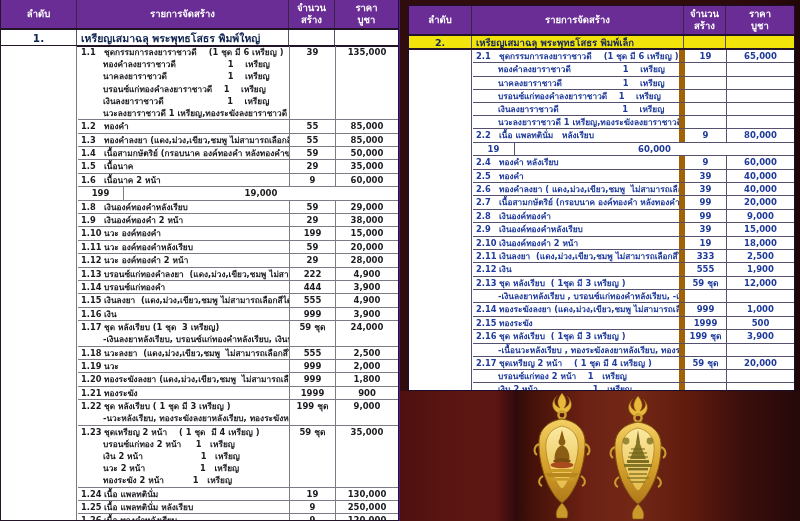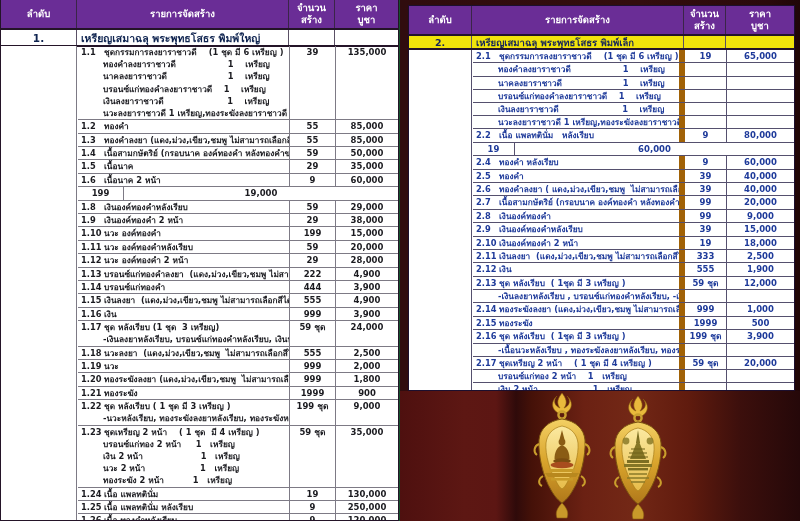--- a/index.html
+++ b/index.html
@@ -1,16 +1,16 @@
 <!DOCTYPE html>
 <html><head>
 <meta charset="utf-8">
 <style>
   html,body{margin:0;padding:0;background:#111;}
-  .page{position:relative;width:800px;height:521px;overflow:hidden;background:#14532d;
+  .page{position:relative;width:800px;height:521px;overflow:hidden;background:#4c1d95;
         font-family:"DejaVu Sans","Liberation Sans",sans-serif;text-decoration:underline;}
   
   .right-bg{position:absolute;left:400px;top:0;width:400px;height:521px;
     background:linear-gradient(90deg,#300c0e 0%,#330d0e 60%,#2a090b 92%,#200607 100%);}
   .amulet-panel{position:absolute;left:400px;top:391px;width:400px;height:130px;
     background:linear-gradient(90deg,#4e100f 0%,#5d1713 16%,#5c1613 24%,#2f0a0a 29%,
       #451108 33%,#6b2113 46%,#732816 58%,#601b0e 72%,#3c0f0c 85%,#250809 100%);}
   
   .tbl{position:absolute;background:#fff;box-sizing:border-box;overflow:hidden;}
   .tbl-left{left:0;top:0;width:399px;height:521px;border:1px solid #241428;border-top:none;}

